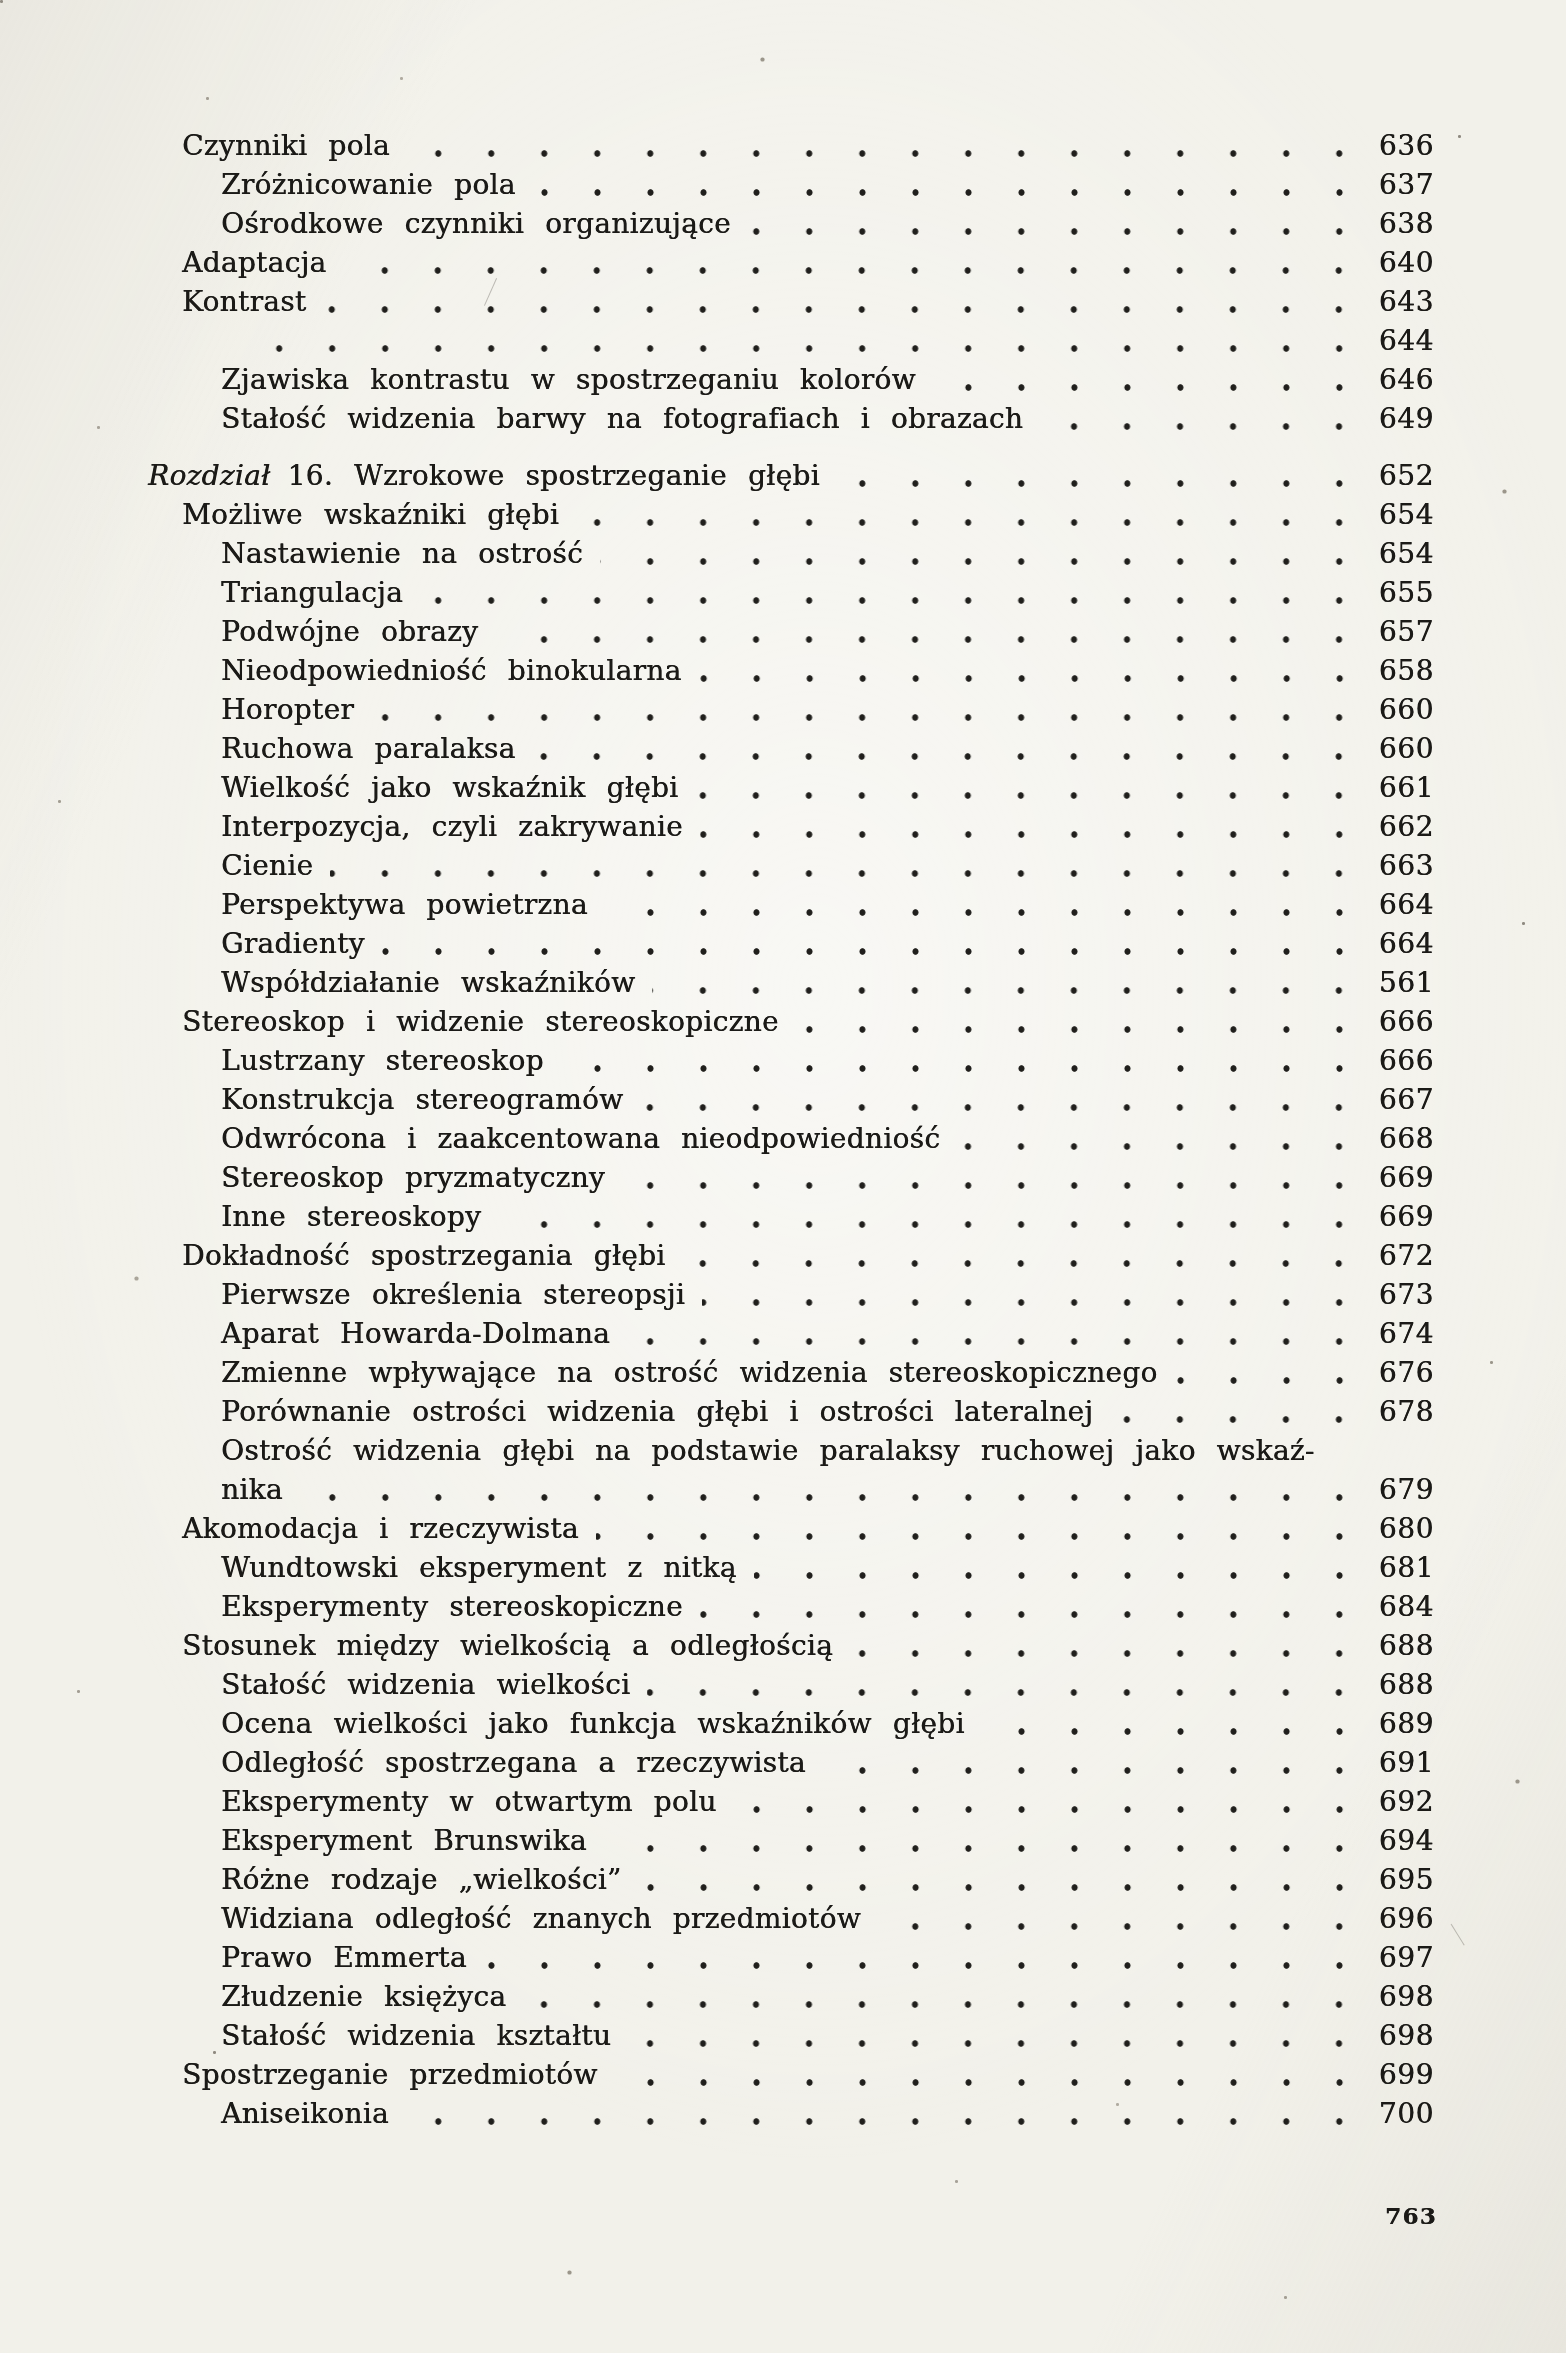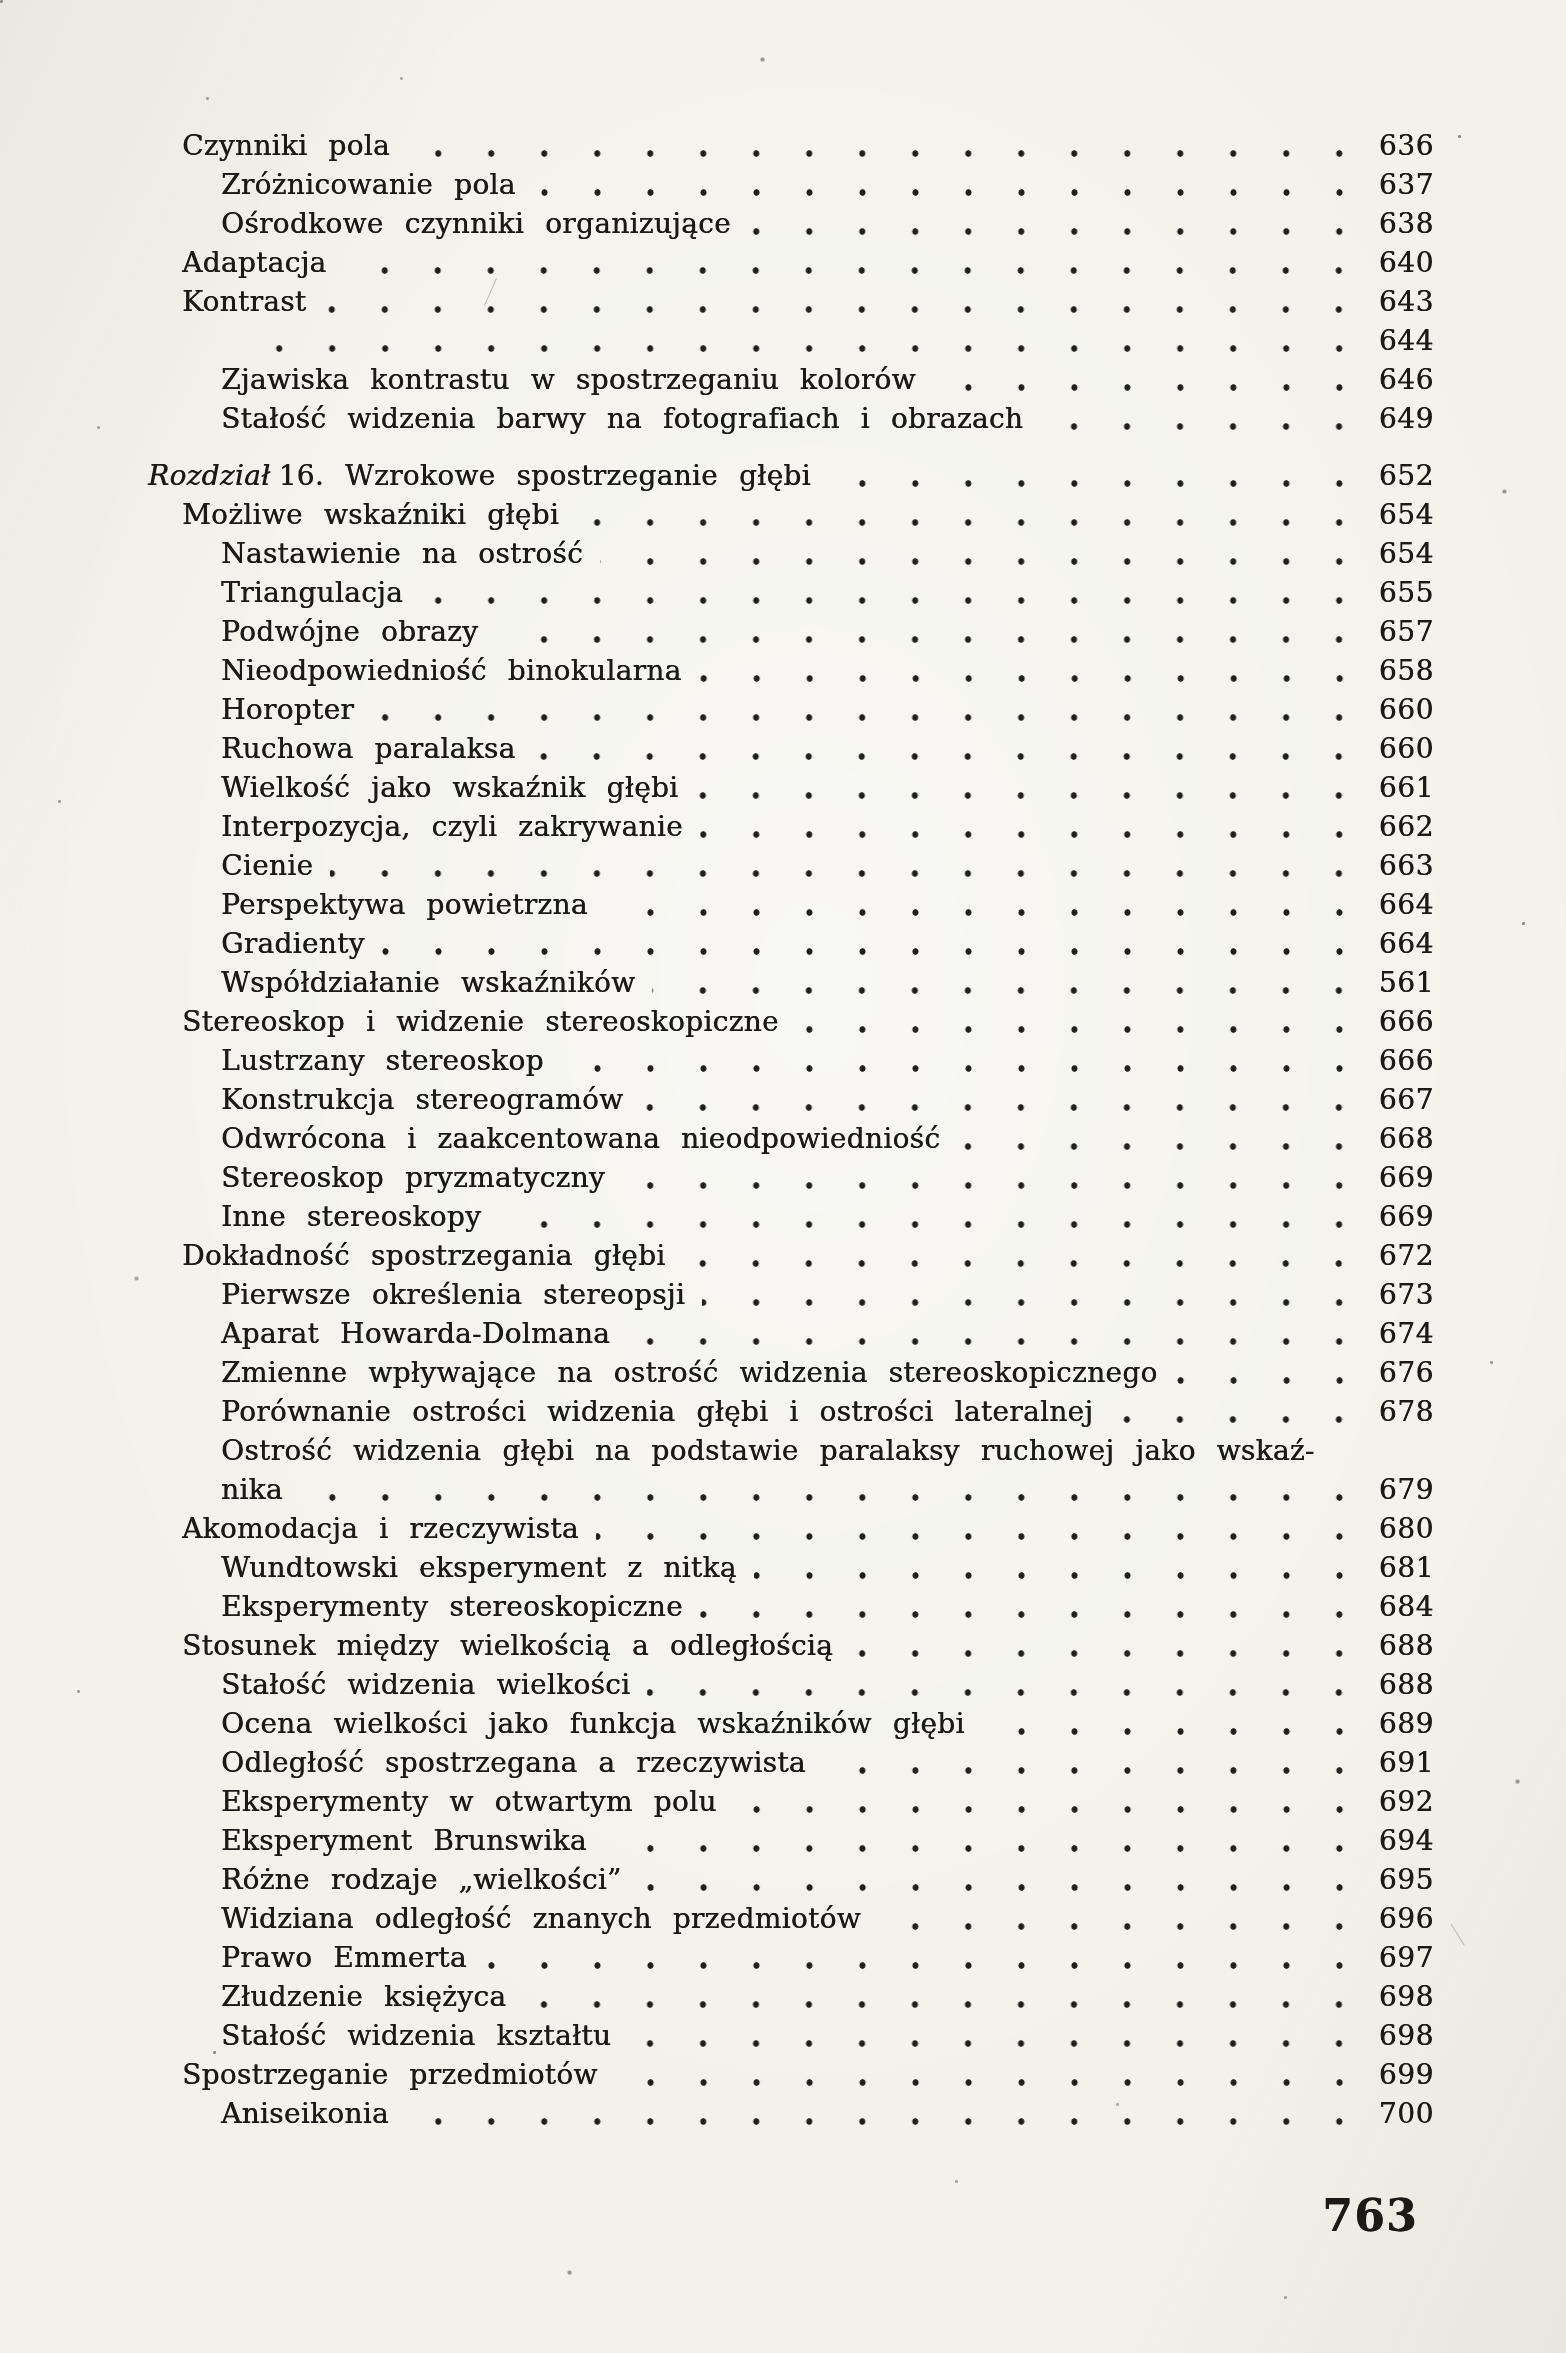--- a/index.html
+++ b/index.html
@@ -30,21 +30,21 @@
   }
   .row .label{
     flex:0 0 auto;
     word-spacing:0.42em;
     letter-spacing:0.3px;
     text-shadow:0.4px 0.3px 0 currentColor;
   }
   .row .prefix{
     flex:0 0 auto;
     font-style:italic;
-    margin-right:8px;
+    margin-right:17px;
     word-spacing:0.42em;
     letter-spacing:0.3px;
     text-shadow:0.4px 0.3px 0 currentColor;
   }
   .row.lvl1{padding-left:34px;}
   .row.lvl2{padding-left:73px;}
   .row.gap-before{margin-top:18px;}
   .leader{
     flex:1 1 auto;
     min-width:18px;
@@ -58,22 +58,22 @@
   .pagenum{
     flex:0 0 auto;
     width:58px;
     text-align:right;
     letter-spacing:0.6px;
     text-shadow:0.4px 0.3px 0 currentColor;
   }
   .footer-num{
     position:absolute;
     top:2198px;
-    right:149px;
-    font-size:44px;
+    right:130px;
+    font-size:23px;
     line-height:36px;
     font-weight:bold;
     letter-spacing:1.3px;
     text-shadow:0.3px 0.2px 0 currentColor;
   }
   
   .speckles{
     position:absolute;left:0;top:0;width:2.6px;height:2.6px;border-radius:50%;
     background:#8f8a80;
     box-shadow:

